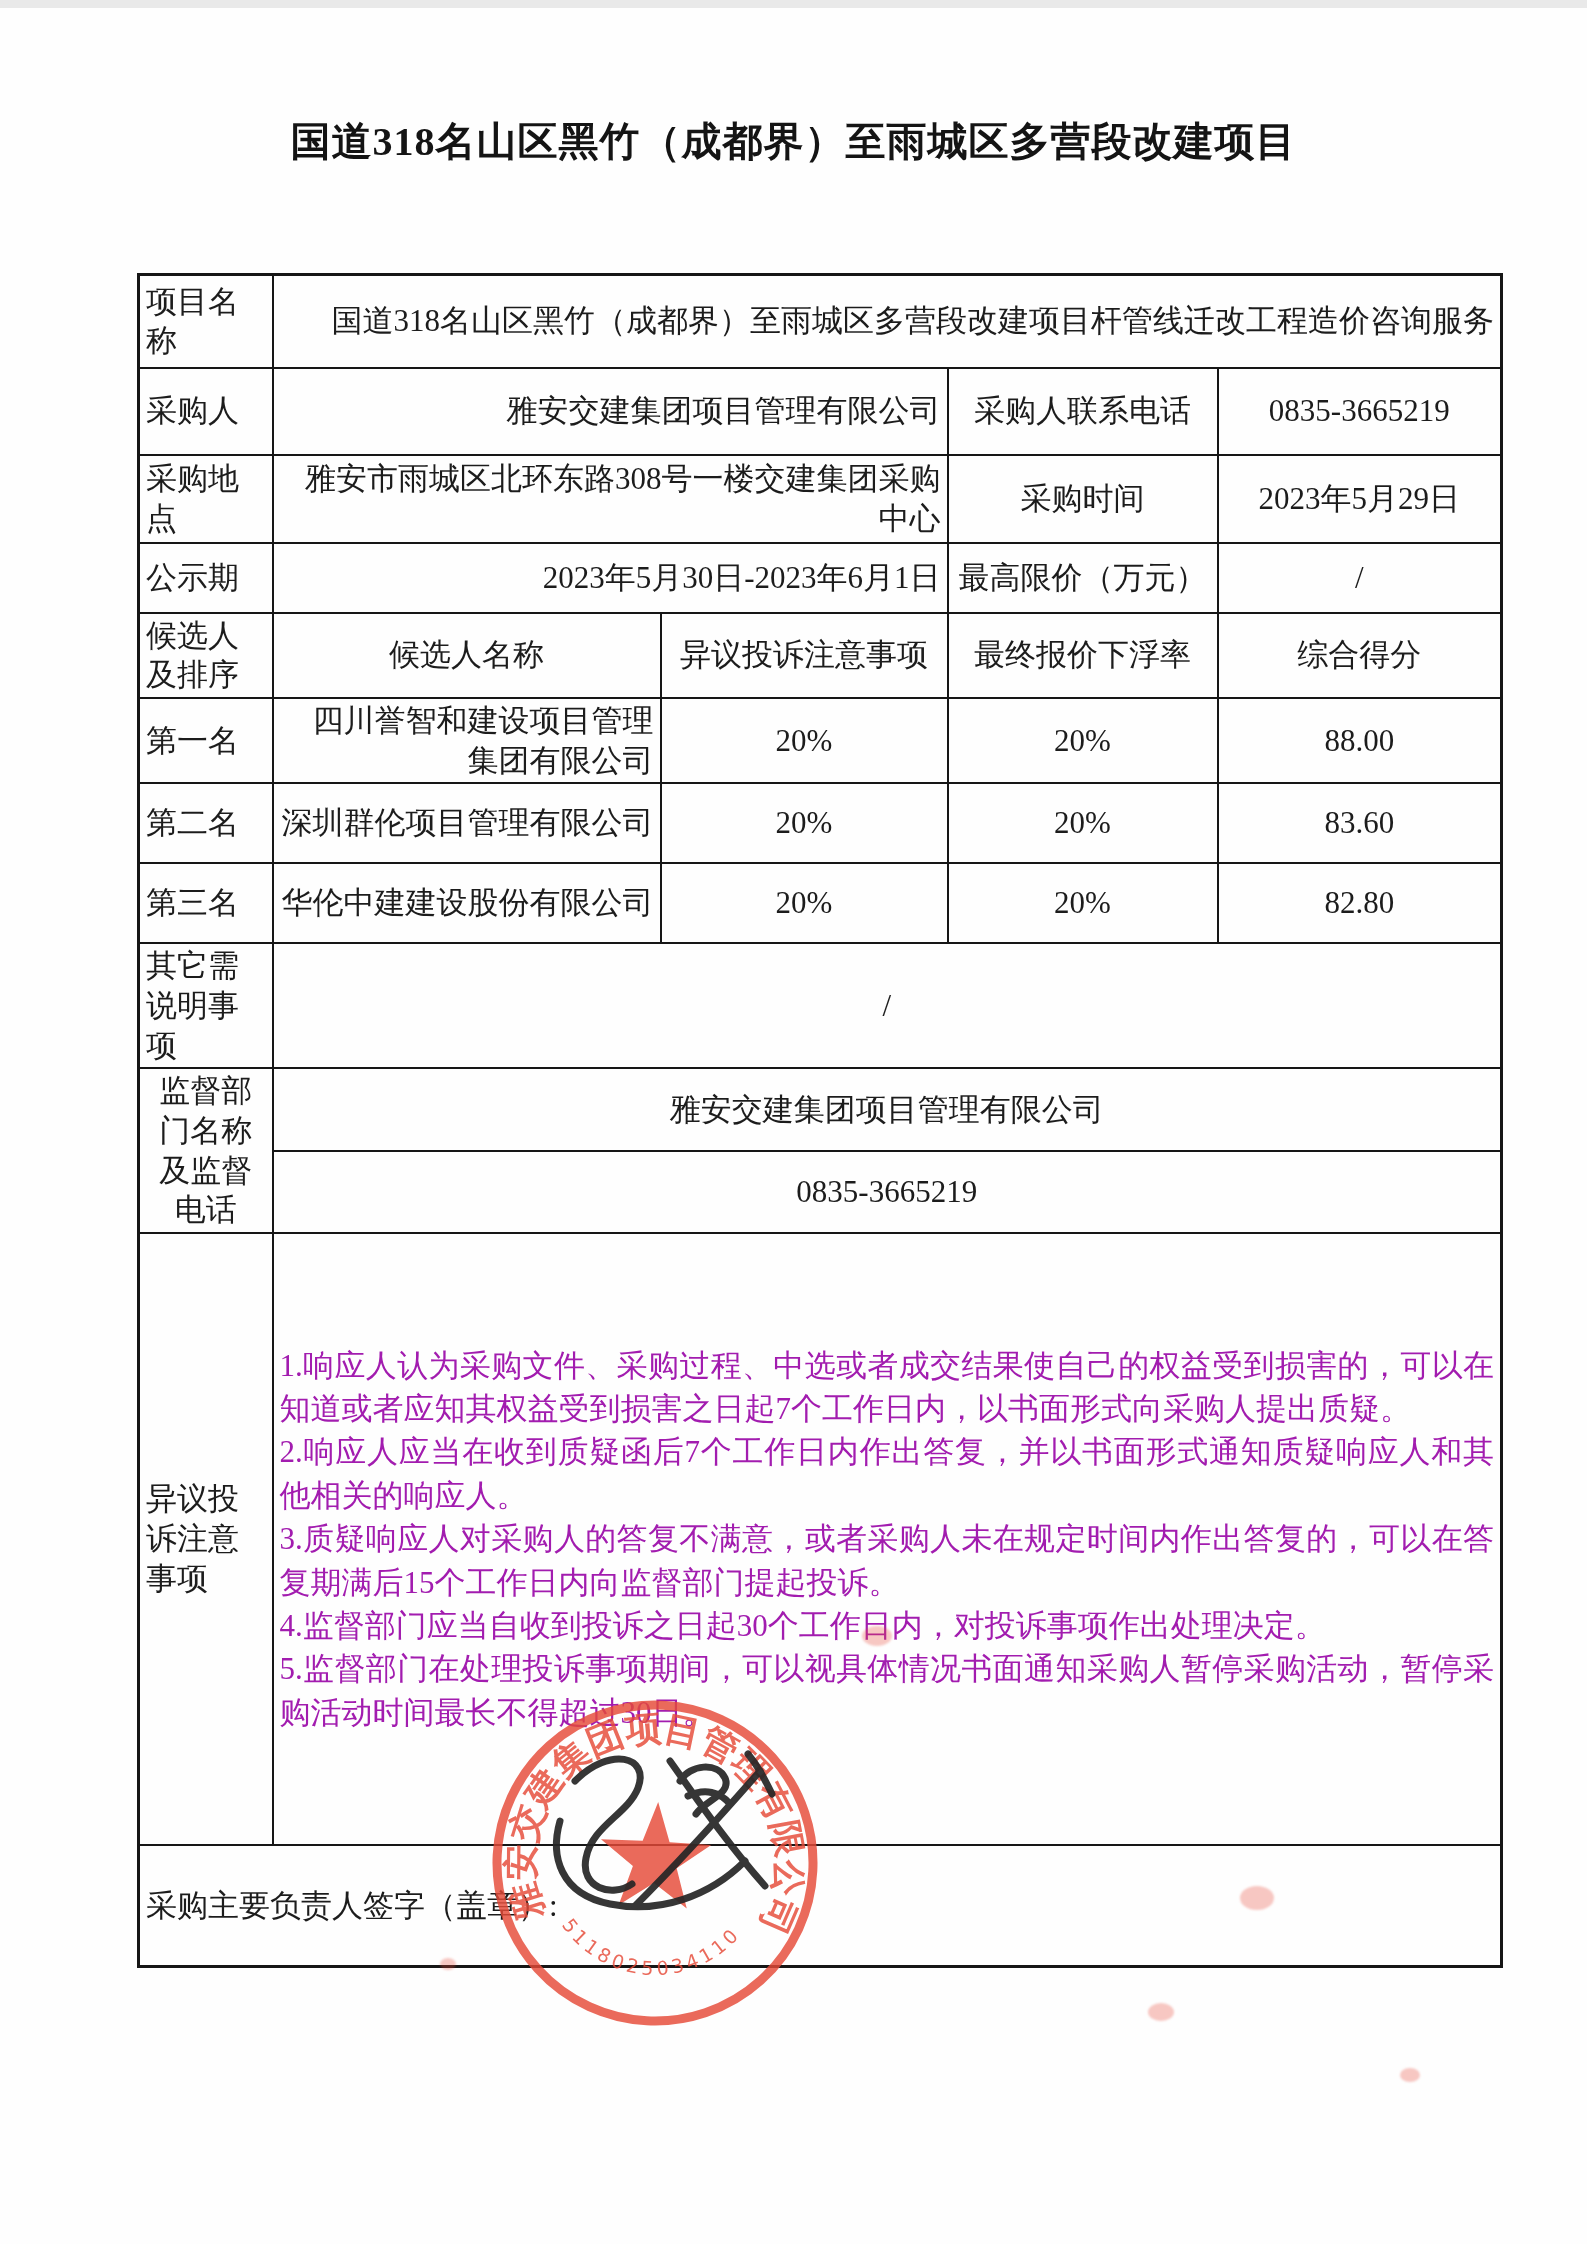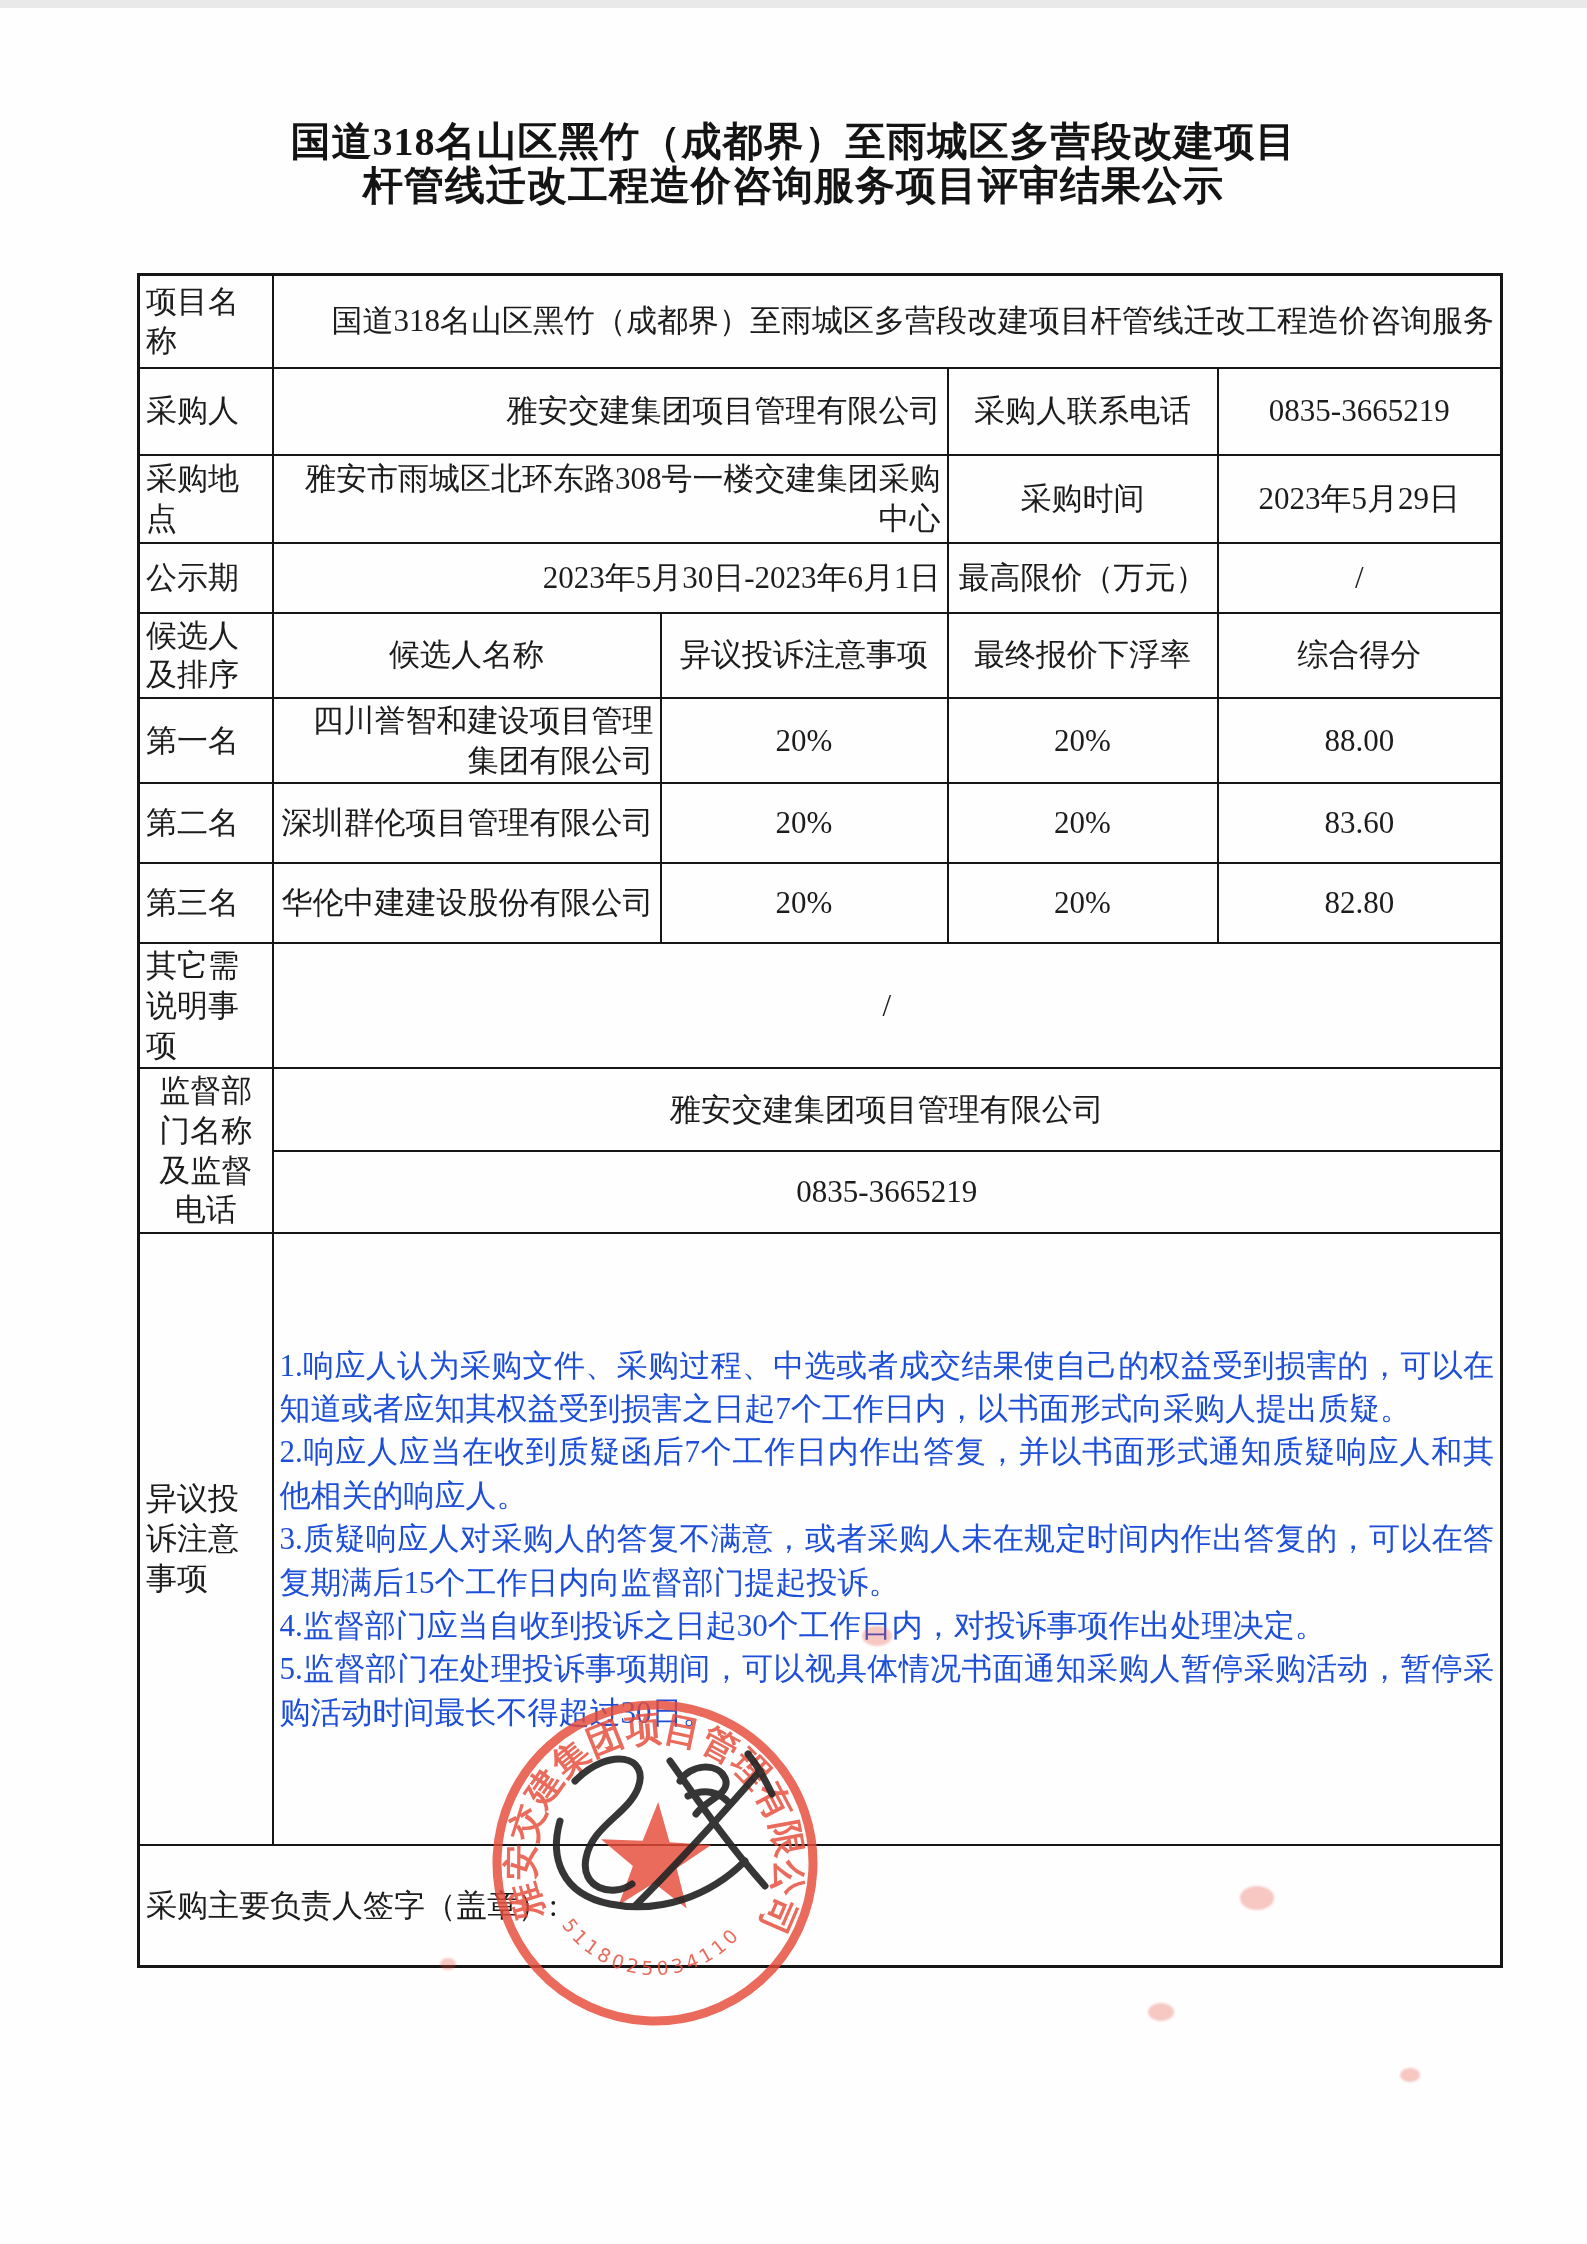--- a/index.html
+++ b/index.html
@@ -29,34 +29,33 @@
     padding:2px 6px;
     word-break:break-all;
   }
   table.main { border:3px solid #161616; }
   td.lbl   { text-align:left;  padding:2px 3px; }
   td.ctr   { text-align:center; }
   td.left  { text-align:right; padding-left:13px; }
   td.cell-project { font-size:30px; }
   td.sup-lbl { text-align:center; padding:2px 3px; }
   td.notice-cell { padding:14px 14px 14px 14px; }
-  .notice-item { text-align:justify; font-size:31px; line-height:1.40; color:#1d4ed8; }
+  .notice-item { text-align:justify; font-size:31px; line-height:1.40; color:#a21caf; }
   td.sign-cell { font-size:31px; padding-left:10px; }
 
   .stamp-wrap { position:absolute; left:480px; top:1680px; width:350px; height:350px; z-index:5; }
   .sig-wrap   { position:absolute; left:520px; top:1718px; width:280px; height:205px; z-index:6; }
   .smudge { position:absolute; border-radius:50%; background:rgba(233,72,56,0.30); filter:blur(1px); z-index:4; }
 </style>
 </head>
 <body>
 
 <div class="page">
 
   <div class="doc-title l1">国道318名山区黑竹（成都界）至雨城区多营段改建项目</div>
-  <div class="doc-title l2">杆管线迁改工程造价咨询服务项目评审结果公示</div>
 
   <table class="main">
     <colgroup>
       <col style="width:134px">
         <col style="width:388px">
         <col style="width:287px">
       <col style="width:270px">
         <col style="width:284px">
     </colgroup>
     <tbody>

